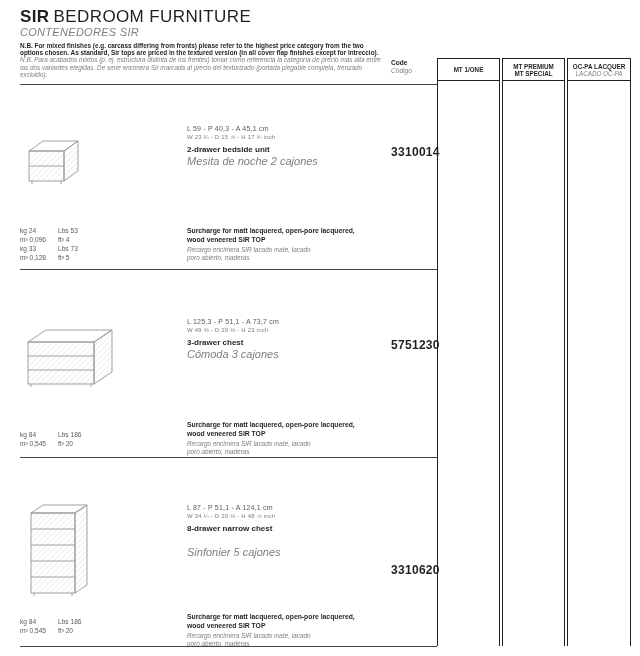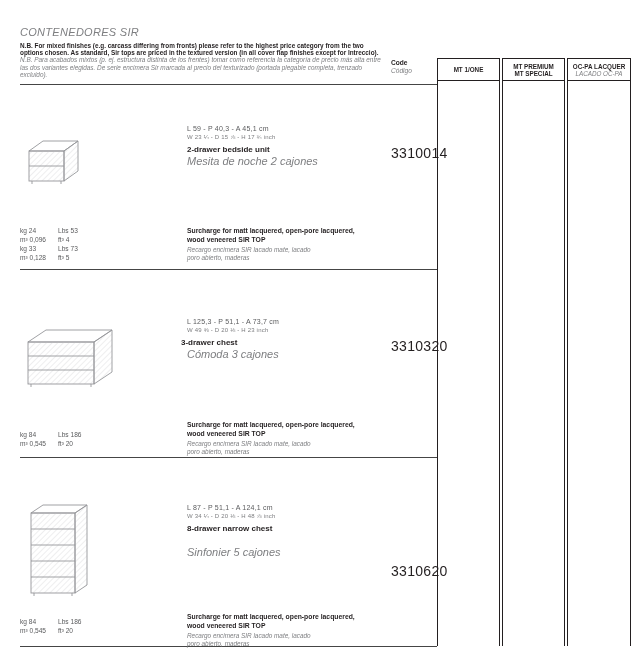--- a/index.html
+++ b/index.html
@@ -23,35 +23,38 @@
   .colhead.c3 .l2{font-weight:normal;font-style:italic;color:#7d7e80;}
   .colbody{position:absolute;top:81px;height:565px;border-left:1px solid #231f20;border-right:1px solid #231f20;box-sizing:border-box;}
 
   .codehead-en{font-size:6.6px;font-weight:bold;line-height:7.5px;}
   .codehead-es{font-size:6.6px;font-style:italic;color:#7d7e80;line-height:7.5px;}
 
   .dims-cm{font-size:7px;color:#5a5b5d;letter-spacing:.2px;}
   .dims-in{font-size:6px;color:#7d7e80;letter-spacing:.2px;}
   .pname{font-size:8px;font-weight:bold;color:#231f20;}
   .pname-es{font-size:11px;font-style:italic;color:#7d7e80;}
-  .pcode{font-size:14px;font-weight:normal;color:#231f20;letter-spacing:.3px;}
+  .pcode{font-size:12px;font-weight:bold;color:#231f20;letter-spacing:.3px;}
 
   .wline{font-size:6.6px;color:#5a5b5d;line-height:9px;}
   .wline .wl{display:inline-block;width:38px;}
 
   .sur-en{font-size:6.8px;font-weight:bold;line-height:8.6px;width:180px;color:#231f20;}
   .sur-es{font-size:6.4px;font-style:italic;line-height:8px;width:135px;color:#7d7e80;margin-top:2px;}
 
   svg{display:block;}
 </style>
 </head>
 <body>
 
 <div class="page">
 
+  <div class="abs title nowrap">
+    <span class="brand">SIR</span><span>BEDROOM FURNITURE</span>
+  </div>
   <div class="abs subtitle nowrap">CONTENEDORES SIR</div>
 
   <div class="abs" style="left:20px;top:42px;width:370px;">
     <div class="note-en">N.B. For mixed finishes (e.g. carcass differing from fronts) please refer to the highest price category from the two</div>
     <div class="note-en">options chosen. As standard, Sir tops are priced in the textured version (in all cover flap finishes except for Intreccio).</div>
     <div class="note-es">N.B. Para acabados mixtos (p. ej. estructura distinta de los frentes) tomar como referencia la categoría de precio más alta entre</div>
     <div class="note-es">las dos variantes elegidas. De serie encimera Sir marcada al precio del texturizado (portada plegable completa, trenzado excluido).</div>
   </div>
 
   <div class="abs" style="left:391px;top:59px;">
@@ -123,23 +126,23 @@
       <path d="M70 17 L88 5 V47 L70 59 Z" fill="url(#h2)" stroke="#95969a" stroke-width="0.9"></path>
       <rect x="4" y="17" width="66" height="42" fill="url(#h2)" stroke="#95969a" stroke-width="0.9"></rect>
       <line x1="4" y1="31" x2="70" y2="31" stroke="#95969a" stroke-width="0.9"></line>
       <line x1="4" y1="45" x2="70" y2="45" stroke="#95969a" stroke-width="0.9"></line>
       <line x1="7" y1="59" x2="7" y2="62" stroke="#95969a" stroke-width="0.9"></line>
       <line x1="67" y1="59" x2="67" y2="62" stroke="#95969a" stroke-width="0.9"></line>
     </svg>
   </div>
   <div class="abs dims-cm nowrap" style="left:187px;top:318px;">L 125,3 - P 51,1 - A 73,7 cm</div>
   <div class="abs dims-in nowrap" style="left:187px;top:327px;">W 49 ⅜ - D 20 ⅛ - H 23 inch</div>
-  <div class="abs pname nowrap" style="left:181px;top:338px;">3-drawer chest</div>
+  <div class="abs pname nowrap" style="left:187px;top:338px;">3-drawer chest</div>
   <div class="abs pname-es nowrap" style="left:187px;top:348px;">Cómoda 3 cajones</div>
-  <div class="abs pcode nowrap" style="left:391px;top:338px;">3310320</div>
+  <div class="abs pcode nowrap" style="left:391px;top:338px;">5751230</div>
 
   <div class="abs" style="left:20px;top:430px;">
     <div class="wline nowrap"><span class="wl">kg 84</span><span>Lbs 186</span></div>
     <div class="wline nowrap"><span class="wl">m³ 0,545</span><span>ft³ 20</span></div>
   </div>
   <div class="abs" style="left:187px;top:421px;">
     <div class="sur-en">Surcharge for matt lacquered, open-pore lacquered, wood veneered SIR TOP</div>
     <div class="sur-es">Recargo encimera SIR lacado mate, lacado poro abierto, maderas</div>
   </div>
 

